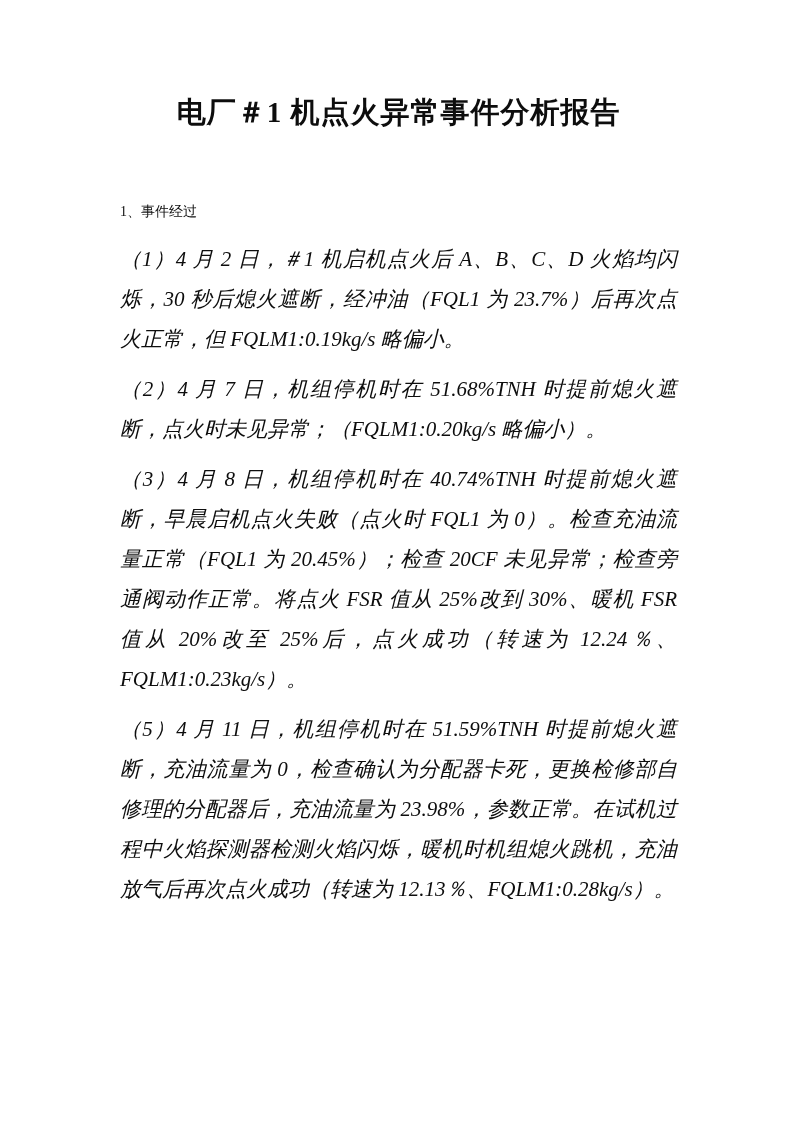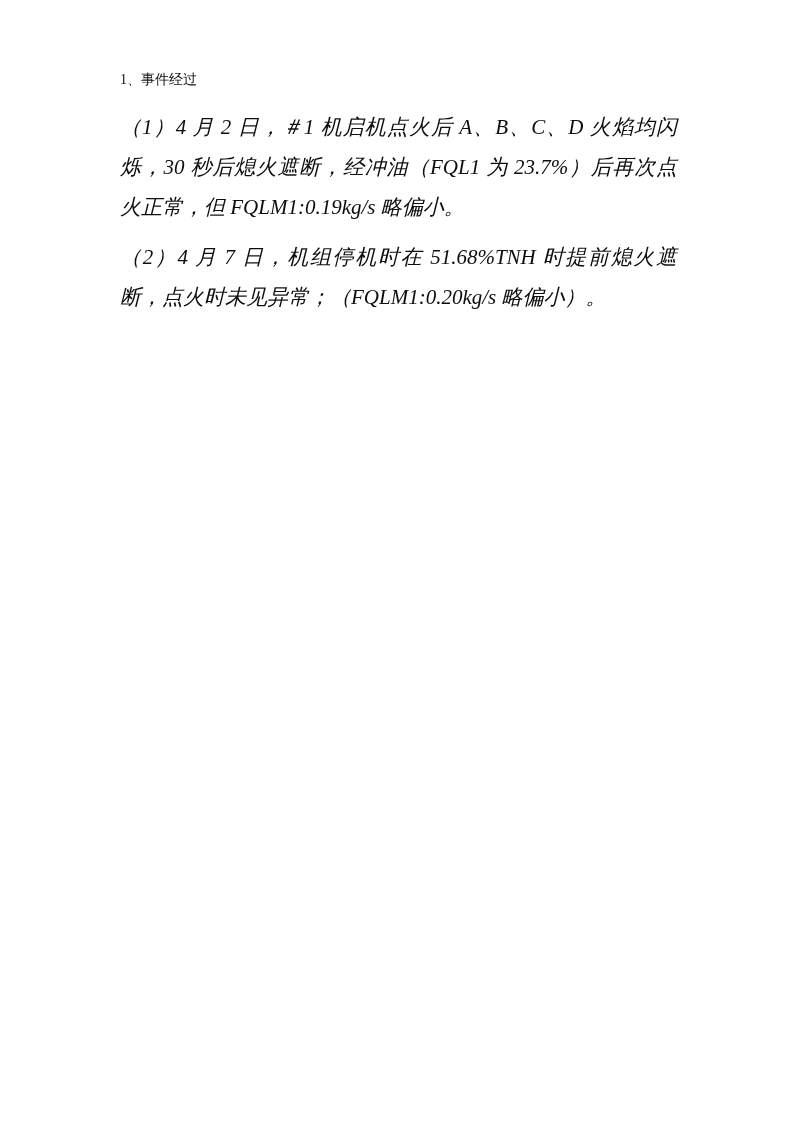--- a/index.html
+++ b/index.html
@@ -49,24 +49,27 @@
     word-break: break-word;
     font-style: italic;
   }
 </style>
 </head>
 <body>
 
 <div class="page">
   <div class="content">
 
+    <h1 class="doc-title">电厂＃1 机点火异常事件分析报告</h1>
 
     <h2 class="section-heading">1、事件经过</h2>
 
     <p class="body-para">（1）4 月 2 日，＃1 机启机点火后 A、B、C、D 火焰均闪烁，30 秒后熄火遮断，经冲油（FQL1 为 23.7%）后再次点火正常，但 FQLM1:0.19kg/s 略偏小。</p>
 
     <p class="body-para">（2）4 月 7 日，机组停机时在 51.68%TNH 时提前熄火遮断，点火时未见异常；（FQLM1:0.20kg/s 略偏小）。</p>
 
+    <p class="body-para">（3）4 月 8 日，机组停机时在 40.74%TNH 时提前熄火遮断，早晨启机点火失败（点火时 FQL1 为 0）。检查充油流量正常（FQL1 为 20.45%）；检查 20CF 未见异常；检查旁通阀动作正常。将点火 FSR 值从 25%改到 30%、暖机 FSR 值从 20%改至 25%后，点火成功（转速为 12.24％、FQLM1:0.23kg/s）。</p>
 
 
+    <p class="body-para">（5）4 月 11 日，机组停机时在 51.59%TNH 时提前熄火遮断，充油流量为 0，检查确认为分配器卡死，更换检修部自修理的分配器后，充油流量为 23.98%，参数正常。在试机过程中火焰探测器检测火焰闪烁，暖机时机组熄火跳机，充油放气后再次点火成功（转速为 12.13％、FQLM1:0.28kg/s）。</p>
 
   </div>
 </div>
 
 </body></html>

